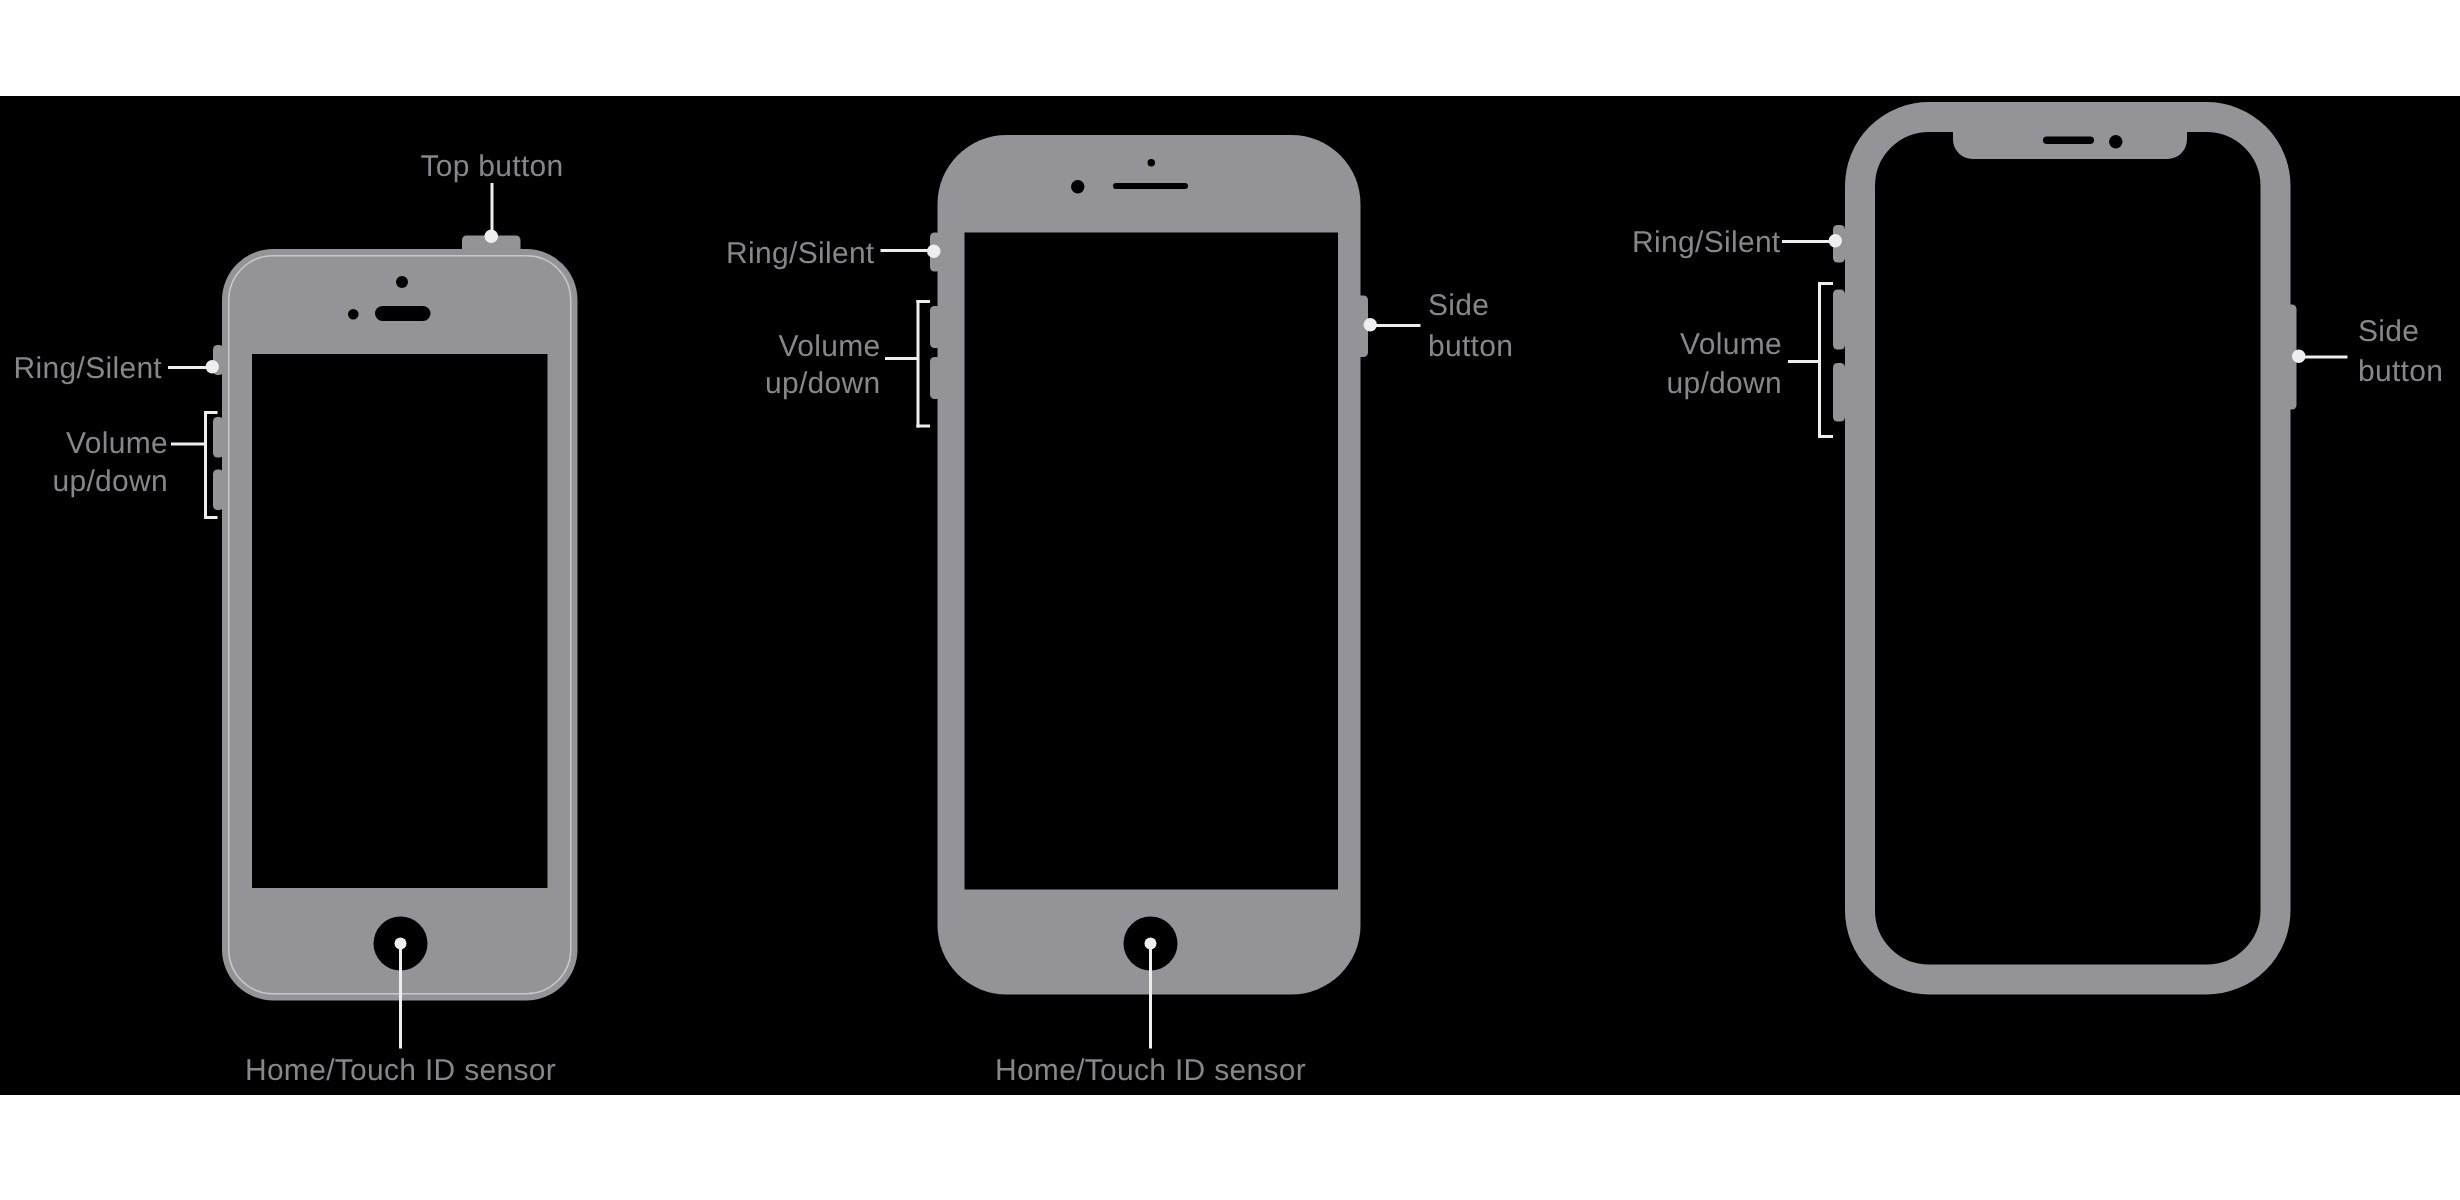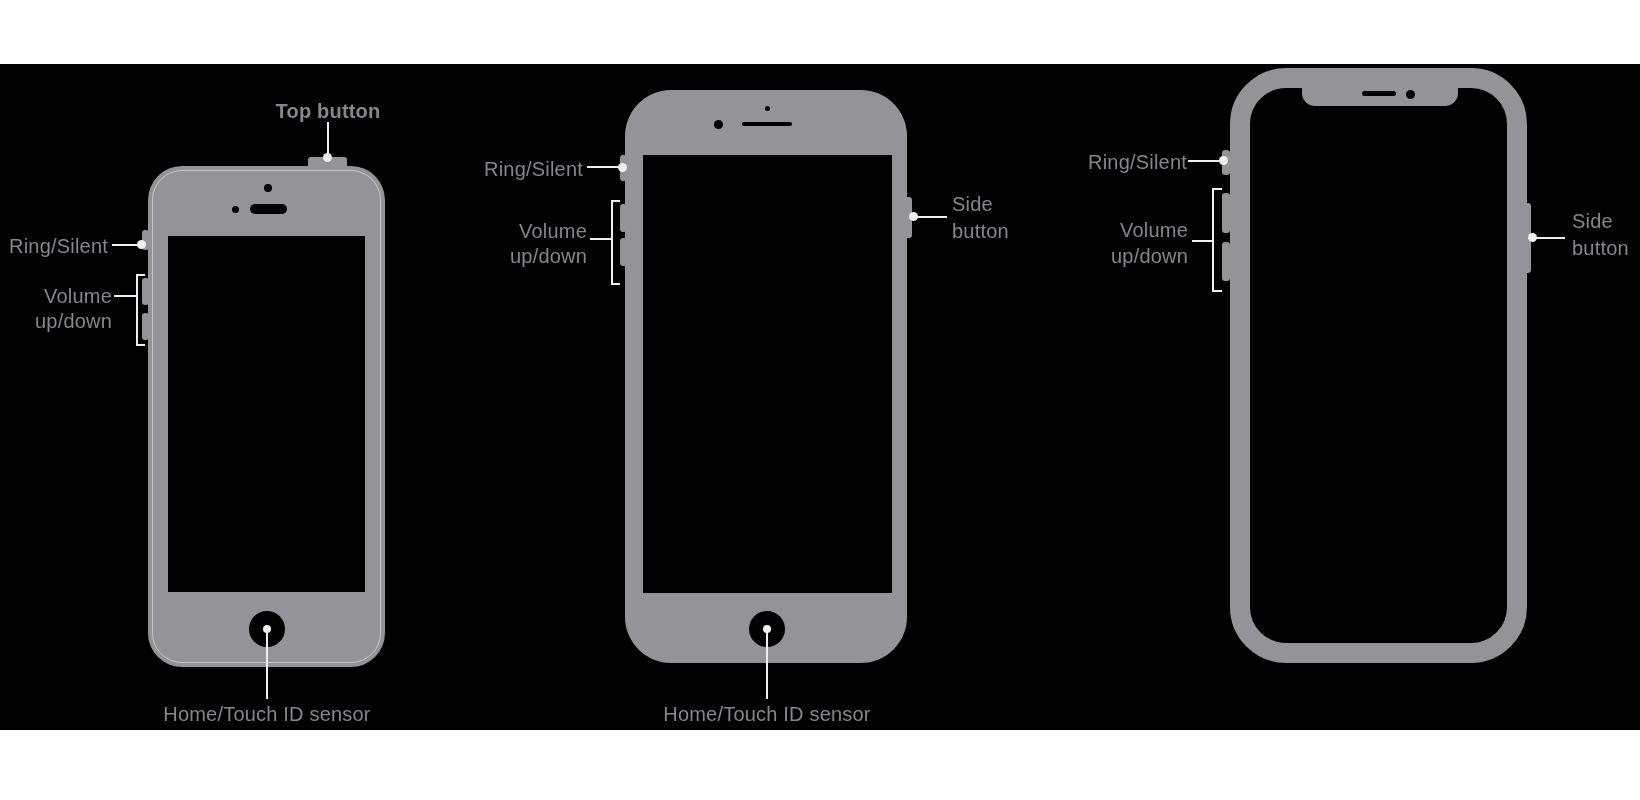--- a/index.html
+++ b/index.html
@@ -66,21 +66,21 @@
 
     <div class="hline" style="left:112px;top:244px;width:26px;"></div>
     <div class="dot" style="left:137px;top:240px;"></div>
 
     <div class="hline" style="left:114px;top:295px;width:23px;"></div>
     <div class="bracket" style="left:136px;top:274px;width:9px;height:72px;"></div>
 
     <div class="dot" style="left:263px;top:625px;width:8px;height:8px;"></div>
     <div class="vline" style="left:266px;top:632px;height:67px;"></div>
 
-    <div class="label center" style="left:240px;top:99px;width:176px;font-weight:bold;">Top button</div>
+    <div class="label center" style="left:240px;top:99px;width:176px;">Top button</div>
     <div class="label right" style="left:0px;top:234px;width:108px;">Ring/Silent</div>
     <div class="label right" style="left:0px;top:284px;width:112px;">
       <div>Volume</div>
       <div>up/down</div>
     </div>
     <div class="label center" style="left:137px;top:702px;width:260px;">Home/Touch ID sensor</div>
   </div>
 
   <div class="group">
 

